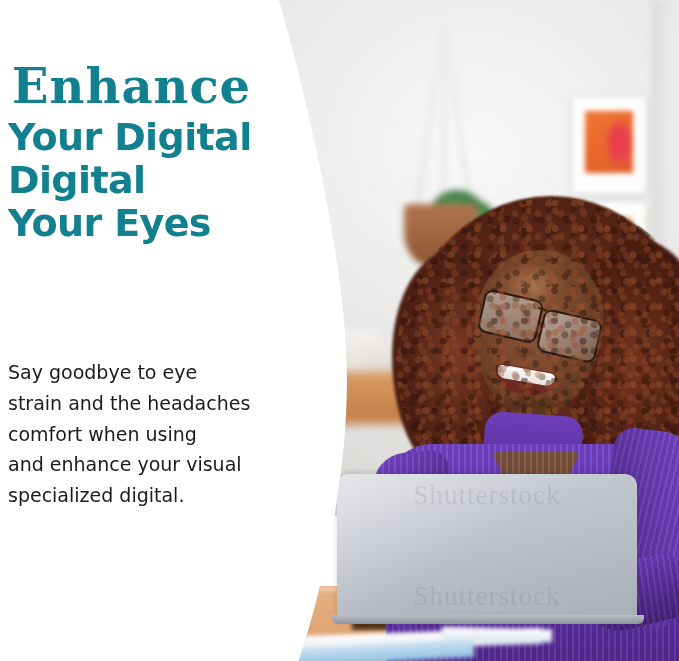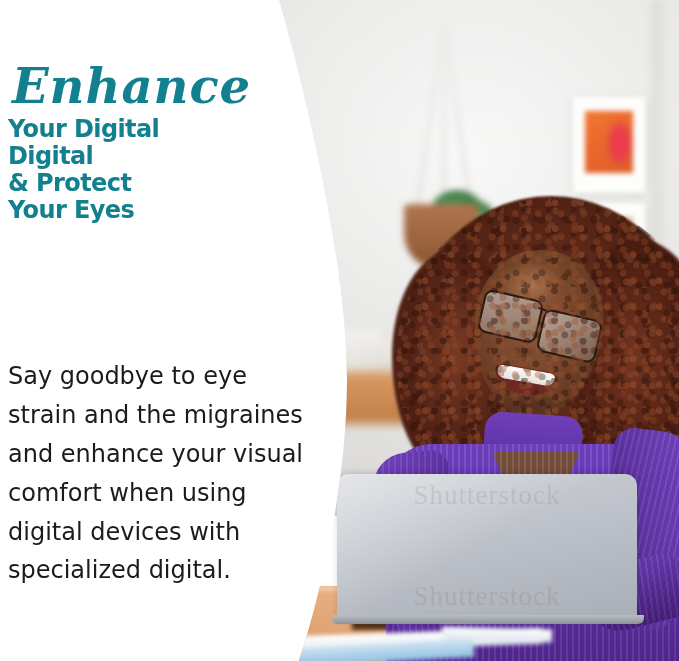--- a/index.html
+++ b/index.html
@@ -402,43 +402,42 @@
     height: 661px;
   }
   .headline {
     position: absolute;
     left: 8px;
     top: 62px;
     width: 290px;
   }
   .script-word {
     font-family: "DejaVu Serif", serif;
-    font-style: italic;
     font-weight: 700;
     font-size: 48px;
     line-height: 1;
     letter-spacing: 1px;
     margin: 0 0 6px 4px;
   }
   .head-line {
     font-family: "DejaVu Sans", sans-serif;
     font-weight: 700;
-    font-size: 24px;
+    font-size: 38px;
     line-height: 1.13;
     letter-spacing: -0.6px;
     margin: 0;
     white-space: nowrap;
   }
   .body-copy {
     position: absolute;
     left: 8px;
     top: 357px;
     width: 292px;
     font-family: "DejaVu Sans", sans-serif;
-    font-size: 24px;
+    font-size: 19px;
     line-height: 1.62;
     color: #1b1b1b;
     font-weight: 400;
   }
   .body-copy p { margin: 0; white-space: nowrap; }
 </style>
 </head>
 <body>
 
 <div id="root" style="background: rgb(255, 255, 255);">
@@ -533,27 +532,25 @@
       <div class="dof"></div>
     </div>
   </div>
 
   <div class="text-col">
 
     <div class="headline">
       <div class="script-word" style="color: rgb(18, 128, 142);">Enhance</div>
       <h1 class="head-line" style="color: rgb(18, 128, 142);">Your Digital</h1>
       <h1 class="head-line" style="color: rgb(18, 128, 142);">Digital</h1>
-      <h1 class="head-line" style="color: rgb(18, 128, 142);">&amp; Protect</h1>
       <h1 class="head-line" style="color: rgb(18, 128, 142);">Your Eyes</h1>
     </div>
 
     <div class="body-copy" style="color: rgb(27, 27, 27);">
       <p>Say goodbye to eye</p>
-      <p>strain and the migraines</p>
+      <p>strain and the headaches</p>
+      <p>comfort when using</p>
       <p>and enhance your visual</p>
-      <p>comfort when using</p>
-      <p>digital devices with</p>
       <p>specialized digital.</p>
     </div>
 
   </div>
 </div>
 
 </body></html>

